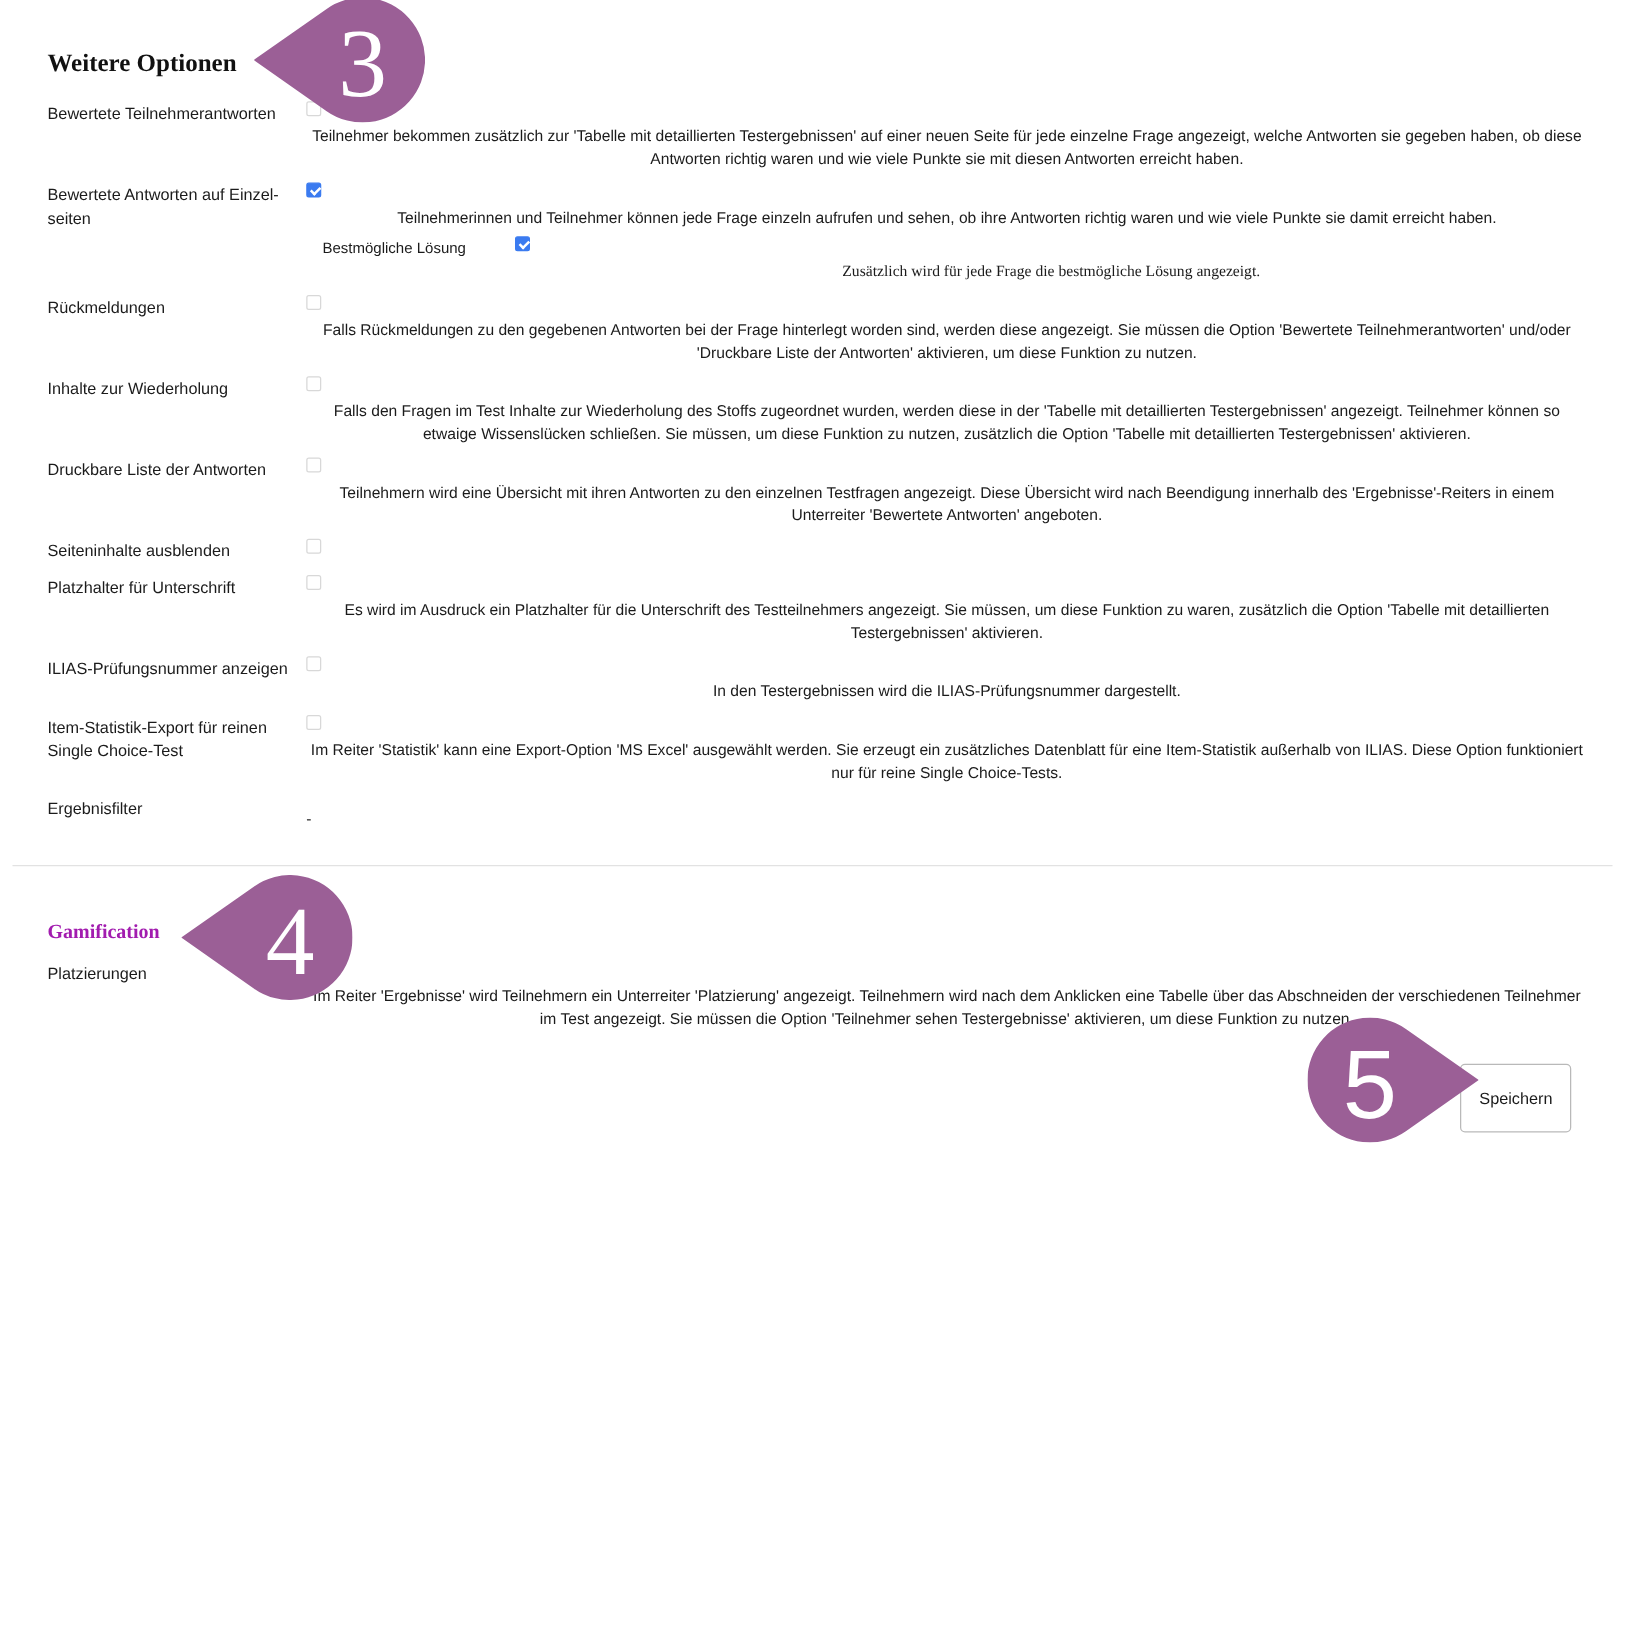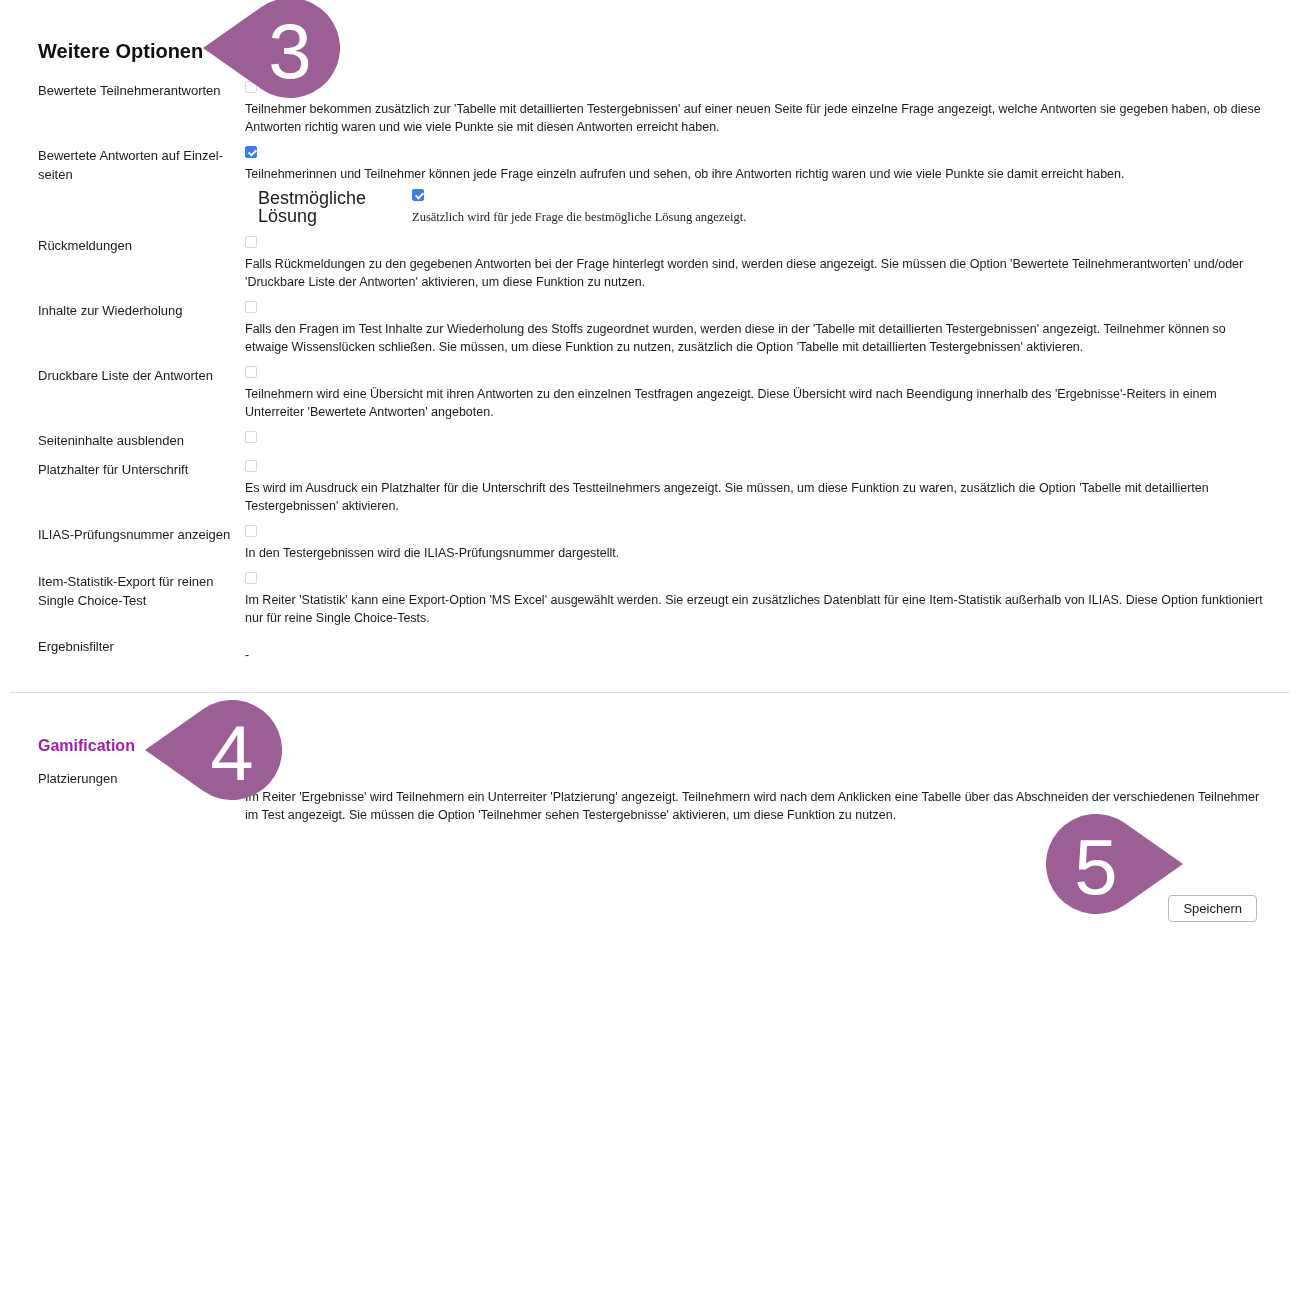--- a/index.html
+++ b/index.html
@@ -4,49 +4,49 @@
 <style>
   :root { --purple:#9b5f96; --cb-blue:#3b7bf0; }
   * { box-sizing:border-box; }
   html,body { margin:0; padding:0; background:#fff; }
   body {
     width:1300px; min-height:1300px; position:relative;
     font-family:"Liberation Sans", sans-serif; color:#1b1b1b;
   }
   .page { padding-top:40px; }
   .section { padding:0 30px 0 38px; }
-  .heading-anchor { position:relative; }
+  .heading-anchor { position:relative;font-family:Liberation Serif, serif; }
   h2.sec-title { font-size:20px; font-weight:700; margin:0 0 18px 0; color:#111; }
   h3.sec-title { font-size:16px; font-weight:700; margin:0 0 14px 0; color:#a21caf; }
 
   .row { display:flex; margin-bottom:10px; }
   .row-label { flex:0 0 196px; margin-right:11px; font-size:13px; line-height:19px; }
   .row-control { flex:1; font-size:12.5px; line-height:18px; }
   .checkbox {
     display:inline-block; width:12px; height:12px; border:1px solid #d8d8d8;
     border-radius:2px; background:#fff; position:relative; vertical-align:top; cursor:pointer;
   }
   .checkbox.checked { background:var(--cb-blue); border-color:var(--cb-blue); }
   .checkbox.checked::after {
     content:""; position:absolute; left:3.5px; top:1px; width:3px; height:6px;
     border:solid #fff; border-width:0 2px 2px 0; transform:rotate(45deg);
   }
-  .desc { margin-top:1px; }
+  .desc { margin-top:1px;text-align:center; }
   .sub-row { display:flex; margin-left:13px; margin-top:6px; }
-  .sub-label { flex:0 0 154px; font-size:18px; line-height:18px; }
+  .sub-label { flex:0 0 154px; font-size:12px; line-height:18px; }
   .sub-control { flex:1;font-family:Liberation Serif, serif; }
   .static-value { margin-top:9px; }
 
   .divider { border:none; border-top:1px solid #e2e2e2; margin:28px 10px 44px 10px; }
 
   .save-row { display:flex; justify-content:flex-end; margin-top:27px; position:relative; }
   .save-btn {
     font-family:"Liberation Sans", sans-serif; font-size:13px; color:#1b1b1b;
-    padding:5px 14px; border:1px solid #b9b9b9; border-radius:4px; background:#fff;
-    margin-right:13px; cursor:pointer;margin-top:44px;
+    padding:19px 14px; border:1px solid #b9b9b9; border-radius:4px; background:#fff;
+    margin-right:13px; cursor:pointer;
   }
 
   .callout { position:absolute; width:137px; height:100px; z-index:5; pointer-events:none; }
   .callout svg { position:absolute; left:0; top:0; width:137px; height:100px; }
   .callout.tip-right svg { transform:scaleX(-1); }
   .callout .num {
     position:absolute; top:0; width:100px; height:100px; display:flex;
     align-items:center; justify-content:center; color:#fff; font-size:78px;
     line-height:1; transform:translateY(3px); font-weight:400;
   }

